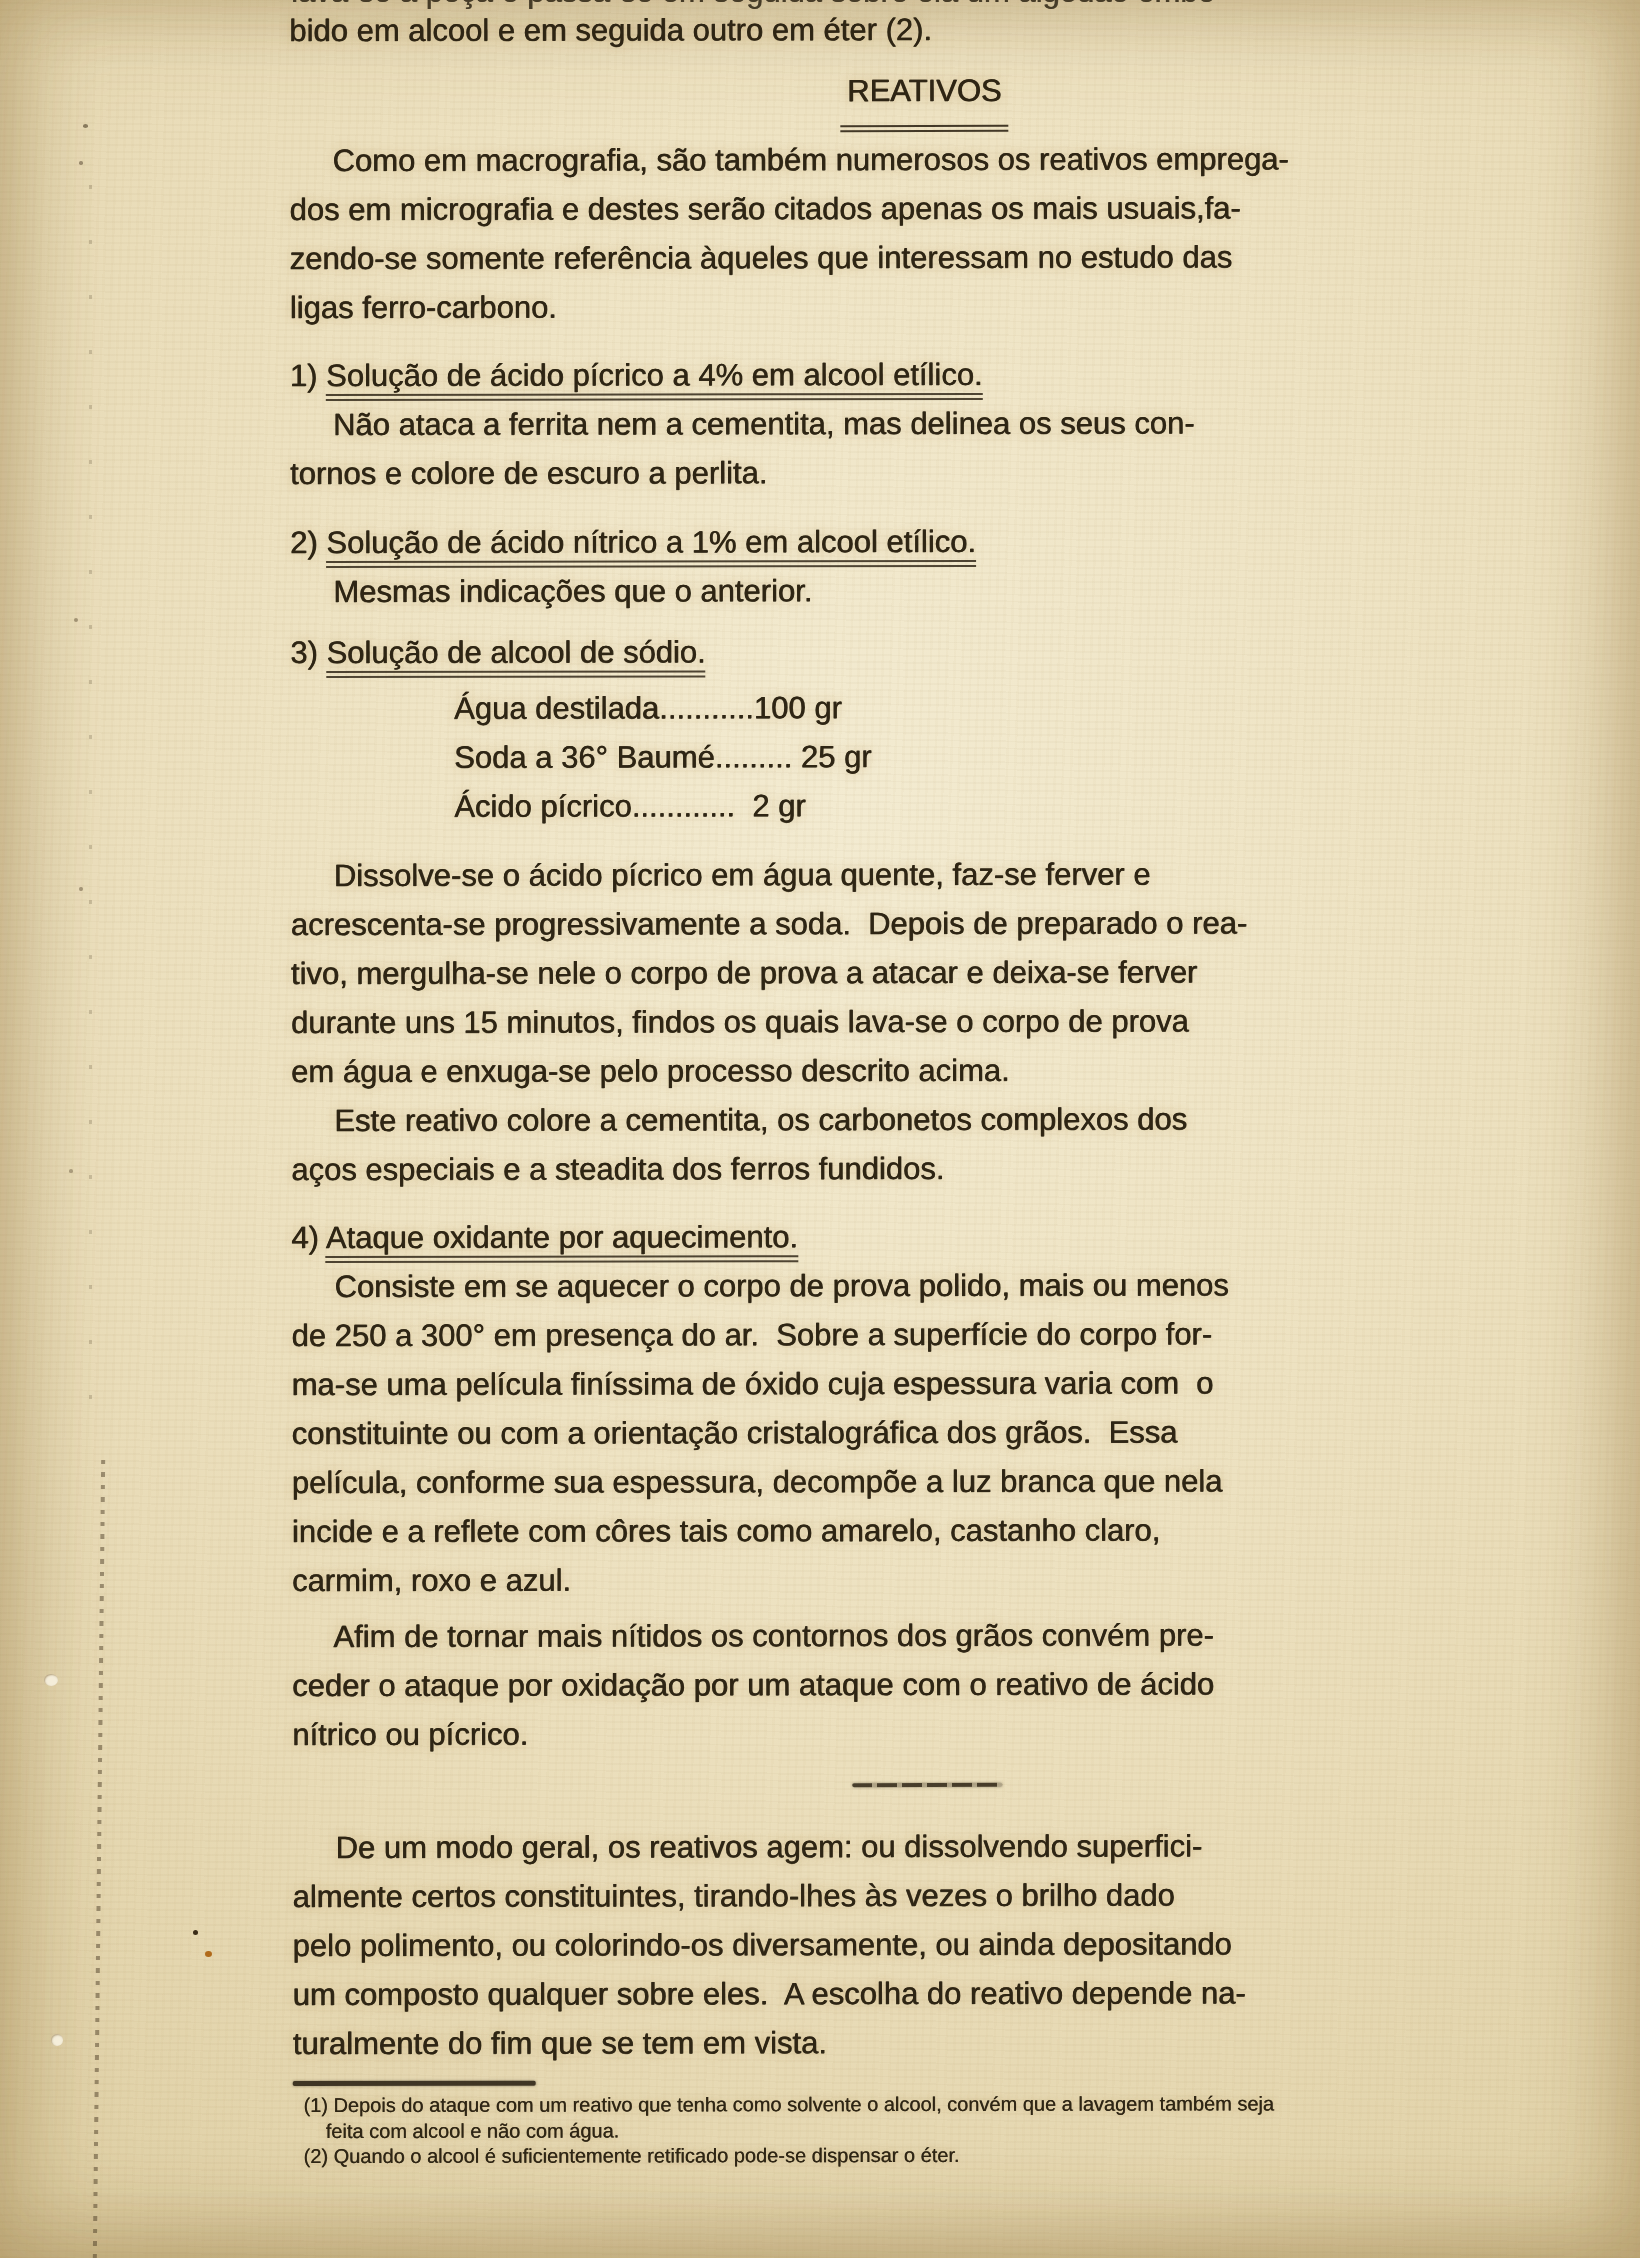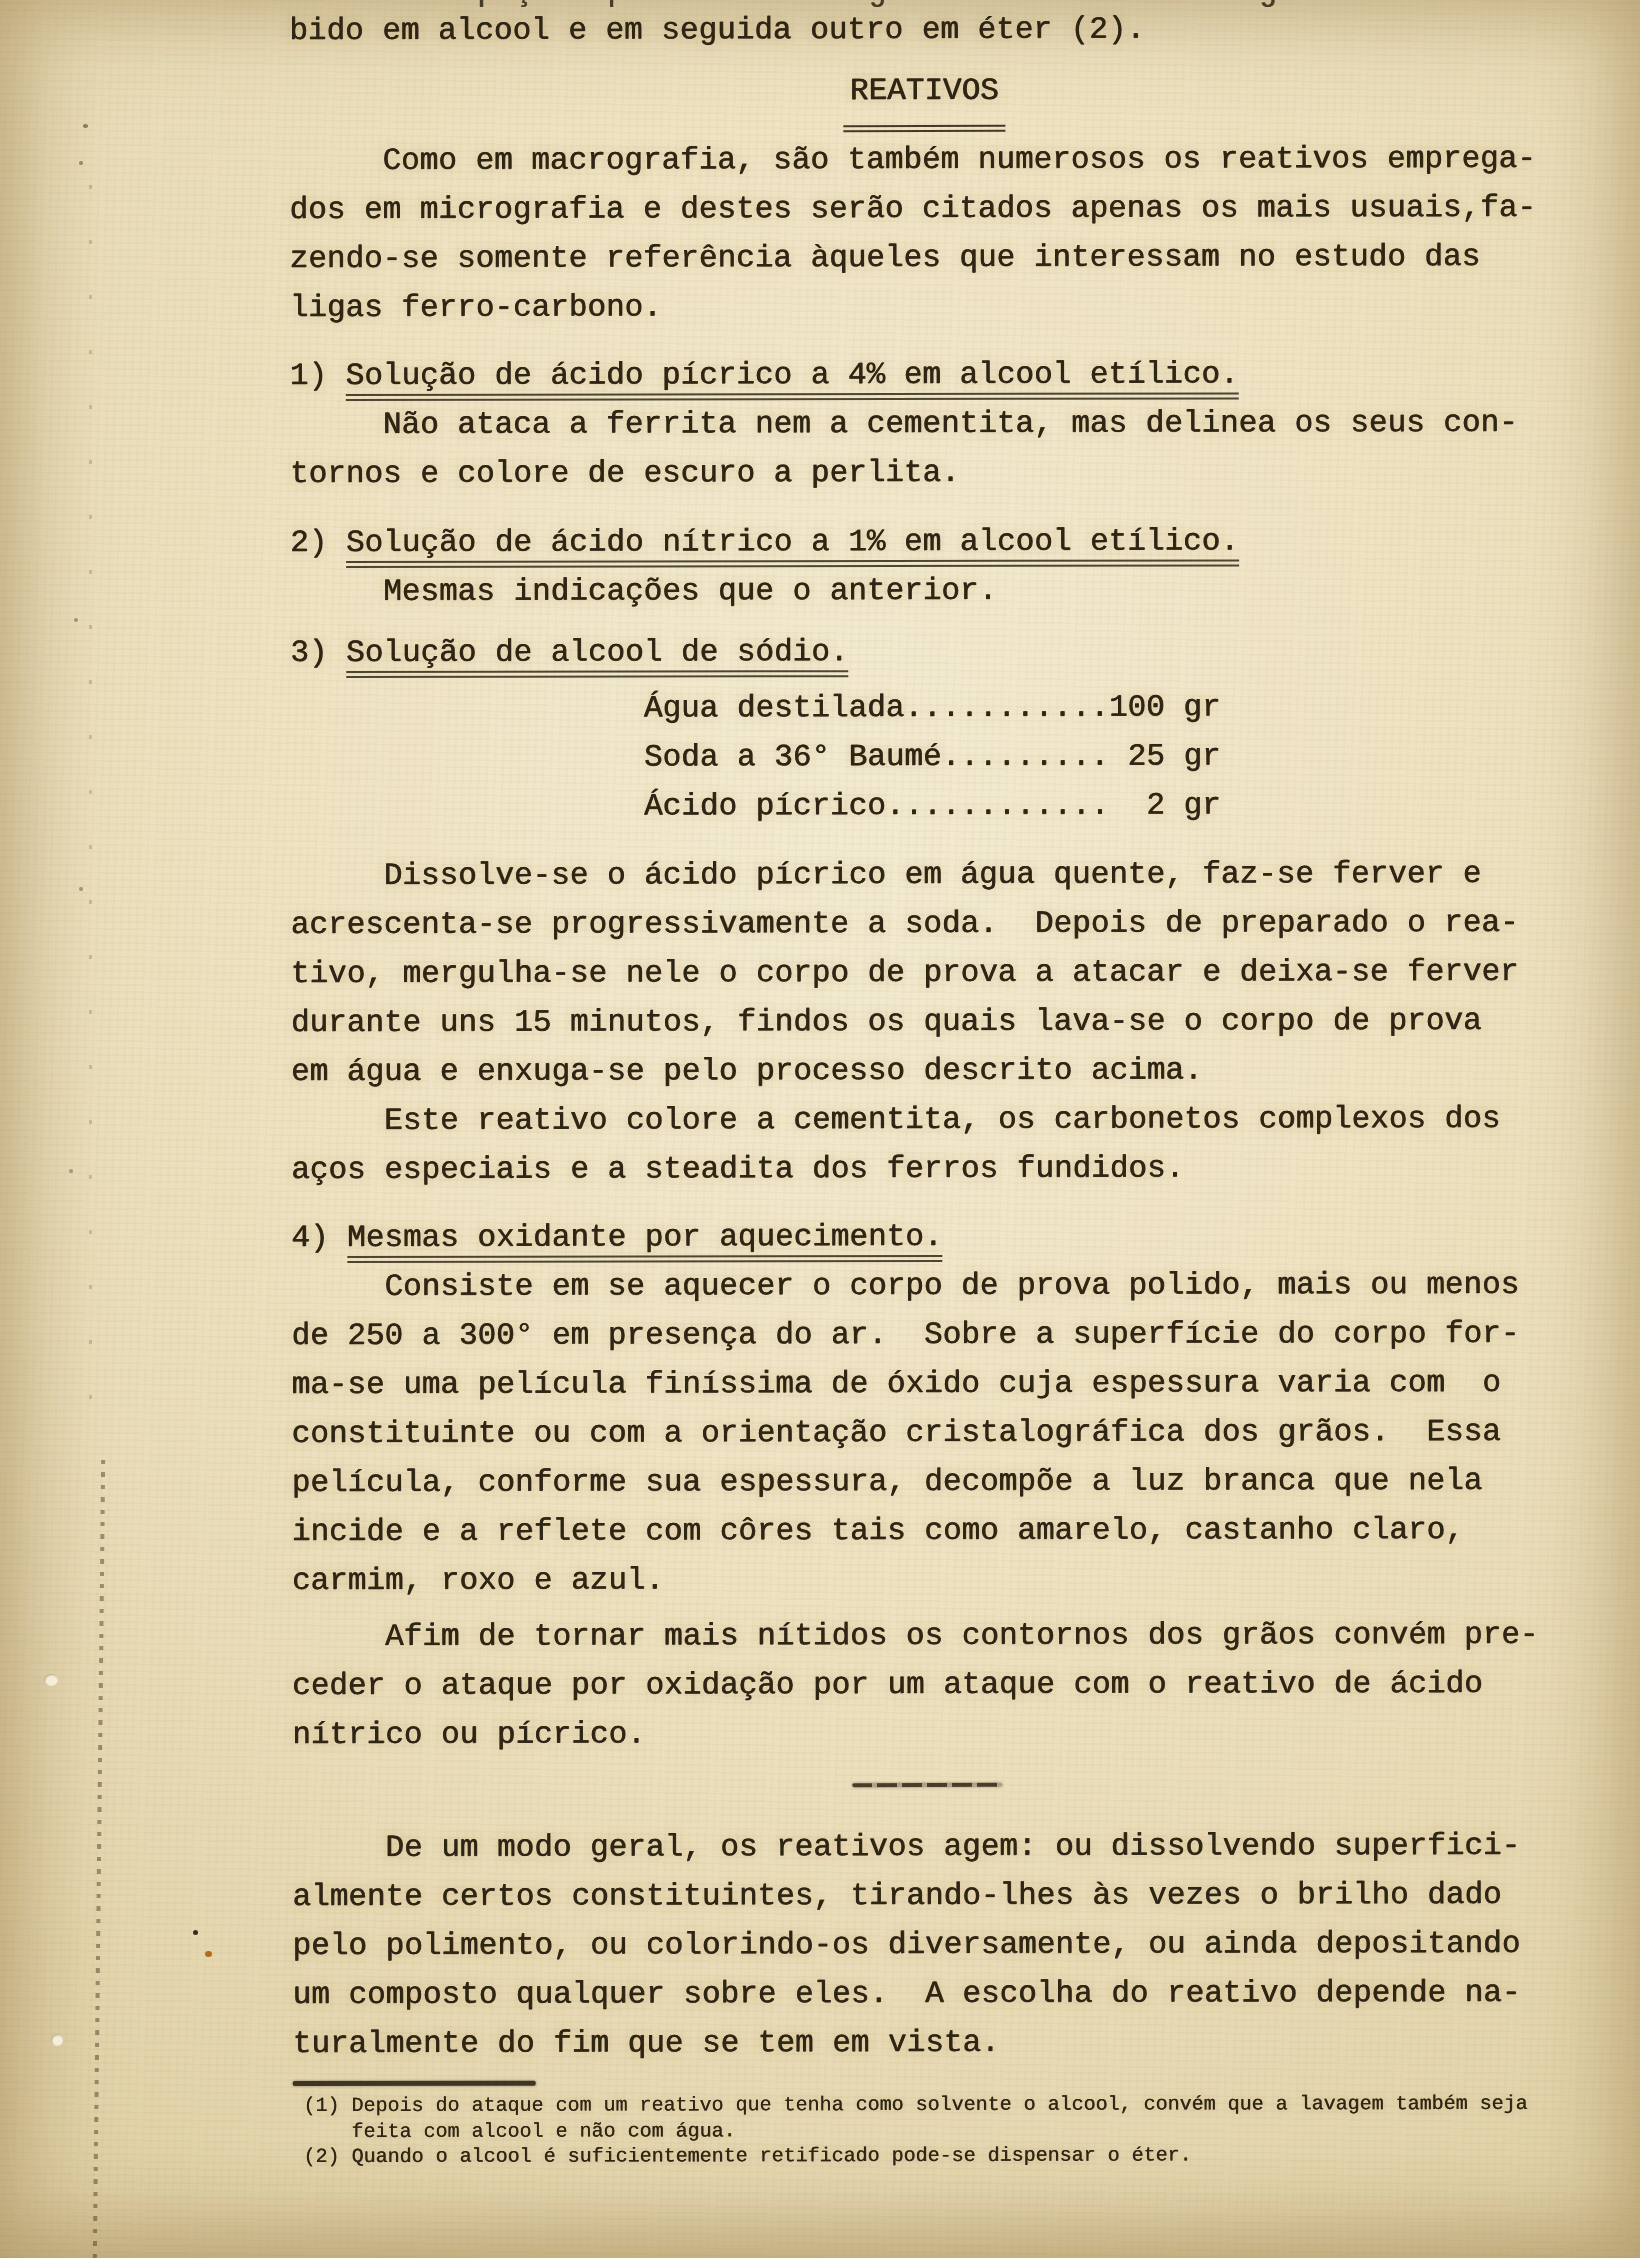--- a/index.html
+++ b/index.html
@@ -8,21 +8,21 @@
     width:1641px;height:2258px;
     margin:0 auto;
     overflow:hidden;
     background:
       radial-gradient(ellipse 1323px 1676px at 52% 36%, #f3ebd1 0%, #eee3c3 42%, #e9dcb8 68%, #e0d1a7 100%);
     box-shadow:
       inset 0 0 115px rgba(128,94,36,.22),
       inset 0 -31px 79px rgba(128,94,36,.14),
       inset 31px 0 71px rgba(128,94,36,.10),
       inset -25px 0 71px rgba(128,94,36,.13);
-    font-family:Liberation Mono, monospace;
+    font-family:Liberation Sans, sans-serif;
     color:#2e2514;
   }
   .page::before{
     content:"";position:absolute;inset:0;pointer-events:none;
     background:
       repeating-linear-gradient(92deg, rgba(182,152,92,.045) 0 2.6px, transparent 2.6px 8px),
       repeating-linear-gradient(1deg, rgba(120,90,40,.035) 0 1.8px, transparent 1.8px 7px);
   }
   .textblock{
     position:absolute;left:291px;top:5.3px;width:1270px;
@@ -117,21 +117,21 @@
       <div class="line gap-xs">                   Água destilada...........100 gr</div>
       <div class="line">                   Soda a 36° Baumé......... 25 gr</div>
       <div class="line">                   Ácido pícrico............  2 gr</div>
       <div class="line gap-md">     Dissolve-se o ácido pícrico em água quente, faz-se ferver e</div>
       <div class="line">acrescenta-se progressivamente a soda.  Depois de preparado o rea-</div>
       <div class="line">tivo, mergulha-se nele o corpo de prova a atacar e deixa-se ferver</div>
       <div class="line">durante uns 15 minutos, findos os quais lava-se o corpo de prova</div>
       <div class="line">em água e enxuga-se pelo processo descrito acima.</div>
       <div class="line">     Este reativo colore a cementita, os carbonetos complexos dos</div>
       <div class="line">aços especiais e a steadita dos ferros fundidos.</div>
-      <div class="line item gap-md"><span>4) </span><span class="u">Mesmas oxidante por aquecimento.</span></div>
+      <div class="line item gap-md"><span>4) </span><span class="u">Ataque oxidante por aquecimento.</span></div>
       <div class="line">     Consiste em se aquecer o corpo de prova polido, mais ou menos</div>
       <div class="line">de 250 a 300° em presença do ar.  Sobre a superfície do corpo for-</div>
       <div class="line">ma-se uma película finíssima de óxido cuja espessura varia com  o</div>
       <div class="line">constituinte ou com a orientação cristalográfica dos grãos.  Essa</div>
       <div class="line">película, conforme sua espessura, decompõe a luz branca que nela</div>
       <div class="line">incide e a reflete com côres tais como amarelo, castanho claro,</div>
       <div class="line">carmim, roxo e azul.</div>
       <div class="line gap-xs">     Afim de tornar mais nítidos os contornos dos grãos convém pre-</div>
       <div class="line">ceder o ataque por oxidação por um ataque com o reativo de ácido</div>
       <div class="line">nítrico ou pícrico.</div>

